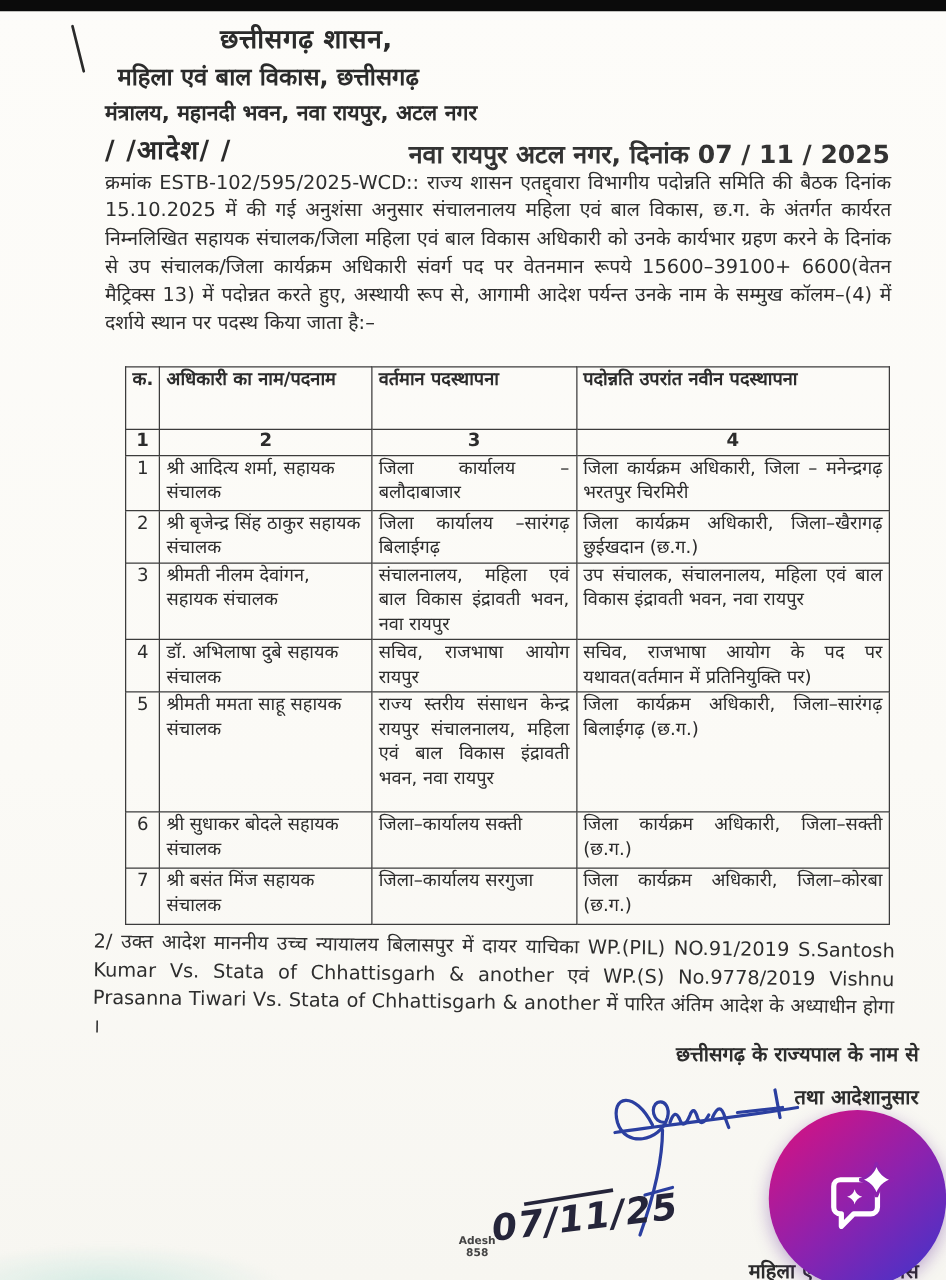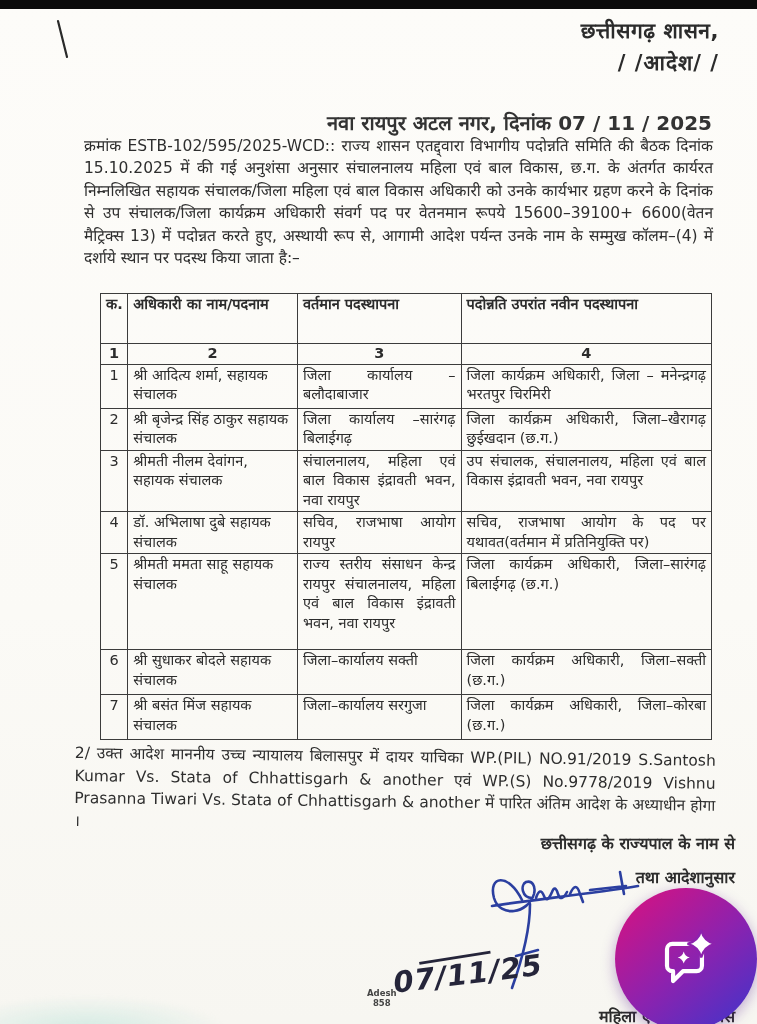--- a/index.html
+++ b/index.html
@@ -9,21 +9,21 @@
     font-family:"DejaVu Sans","Liberation Sans",sans-serif;
     color:#2b2b2b;
     -webkit-font-smoothing:antialiased;
   }
   .photo{position:absolute;inset:0;background:linear-gradient(180deg,#fdfcf9 0%,#fbfaf6 60%,#f7f6f1 100%);}
   .top-strip{position:absolute;left:0;top:0;width:757px;height:9px;background:#0b0b0b;}
   .smudge{position:absolute;left:-10px;top:995px;width:240px;height:60px;
     background:radial-gradient(ellipse at 40% 60%, rgba(180,225,215,.55), rgba(180,225,215,0) 70%);
     filter:blur(2px);}
   
-  .hdr{position:absolute;left:59px;top:16px;width:660px;text-align:right;}
+  .hdr{position:absolute;left:84px;top:16px;width:660px;text-align:left;}
   .hdr .l1{font-size:21px;font-weight:bold;margin-left:92px;letter-spacing:.5px;}
   .hdr .l2{font-size:19px;font-weight:bold;margin-top:4px;margin-left:10px;}
   .hdr .l3{font-size:17px;font-weight:bold;margin-top:4px;}
   .hdr .l4{font-size:21px;font-weight:bold;margin-top:4px;letter-spacing:1px;}
   .dateline{position:absolute;top:109px;right:45px;font-size:20px;font-weight:bold;color:#333;}
   
   .para1{position:absolute;left:84px;top:135px;width:629px;font-size:15.5px;line-height:22.4px;
     text-align:justify;color:#2e2e2e;font-weight:500;}
   .para2{position:absolute;left:75px;top:742px;width:641px;font-size:15.5px;line-height:22.5px;
     text-align:justify;color:#2e2e2e;transform:rotate(.7deg);transform-origin:left top;}
@@ -62,20 +62,22 @@
 
 <div class="photo">
   <div class="top-strip"></div>
 
   <svg class="ink-mark" viewBox="0 0 30 50">
     <path d="M8 6 L17 42" stroke="#2a2a2a" stroke-width="2.2" fill="none" stroke-linecap="round"></path>
   </svg>
 
   <div class="hdr">
     <div class="l1">छत्तीसगढ़ शासन,</div>
+    <div class="l2">महिला एवं बाल विकास, छत्तीसगढ़</div>
+    <div class="l3">मंत्रालय, महानदी भवन, नवा रायपुर, अटल नगर</div>
     <div class="l4">/ /आदेश/ /</div>
   </div>
 
   <div class="dateline">नवा रायपुर अटल नगर, दिनांक 07 / 11 / 2025</div>
 
   <div class="para1">क्रमांक ESTB-102/595/2025-WCD:: राज्य शासन एतद्द्वारा विभागीय पदोन्नति समिति की बैठक दिनांक 15.10.2025 में की गई अनुशंसा अनुसार संचालनालय महिला एवं बाल विकास, छ.ग. के अंतर्गत कार्यरत निम्नलिखित सहायक संचालक/जिला महिला एवं बाल विकास अधिकारी को उनके कार्यभार ग्रहण करने के दिनांक से उप संचालक/जिला कार्यक्रम अधिकारी संवर्ग पद पर वेतनमान रूपये 15600–39100+ 6600(वेतन मैट्रिक्स 13) में पदोन्नत करते हुए, अस्थायी रूप से, आगामी आदेश पर्यन्त उनके नाम के सम्मुख कॉलम–(4) में दर्शाये स्थान पर पदस्थ किया जाता है:–</div>
 
   <table class="order">
     <colgroup>
         <col class="c-sno">

